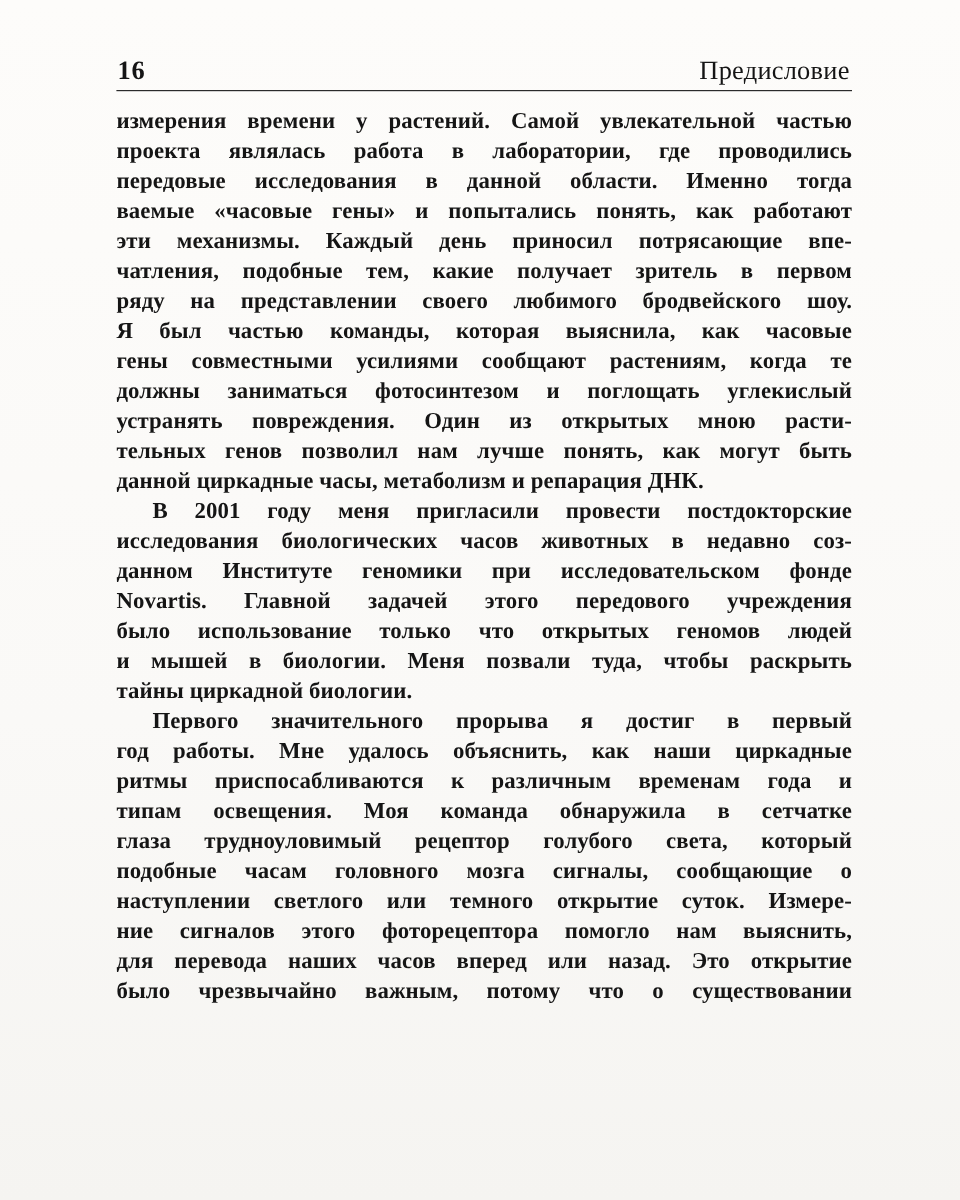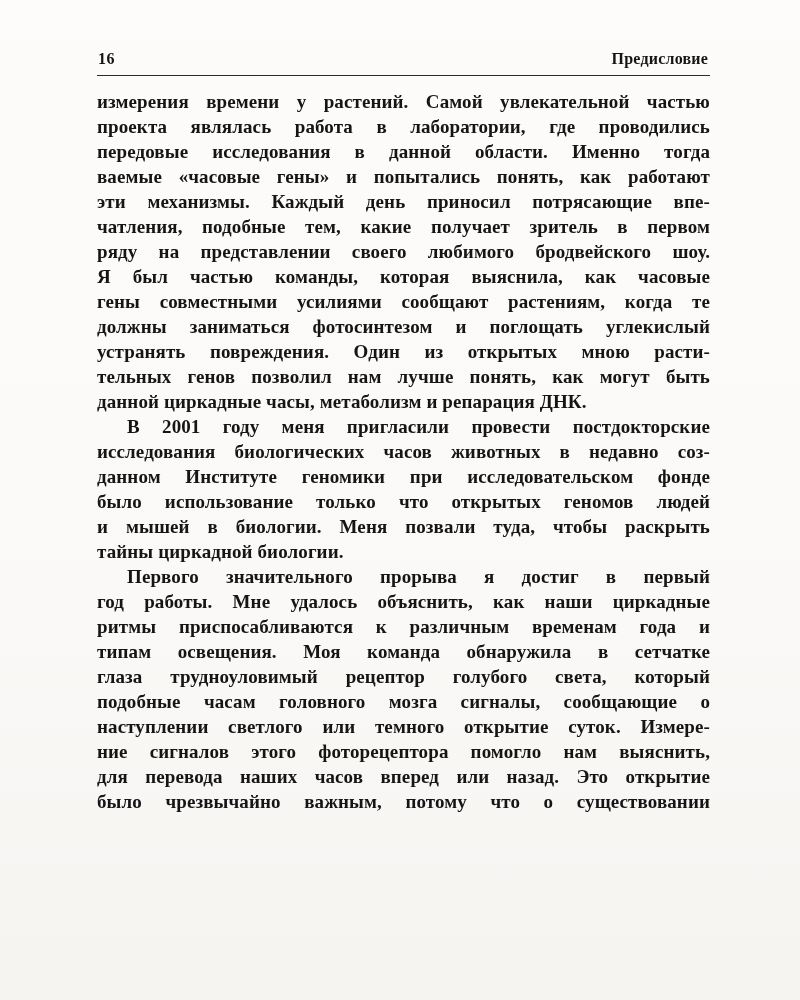--- a/index.html
+++ b/index.html
@@ -18,31 +18,31 @@
     box-sizing: border-box;
     background: linear-gradient(180deg, #fdfcfa 0%, #faf9f7 60%, #f5f4f1 100%);
     padding: 48px 90px 0 97px;
     color: #151515;
     overflow: hidden;
   }
   .header {
     display: flex;
     justify-content: space-between;
     align-items: baseline;
-    font-size: 16px;
+    font-size: 22px;
     line-height: 22px;
     padding: 0 2px 5px 1px;
     text-align: center;
   }
   .page-number {
     font-weight: bold;
     letter-spacing: 0.5px;
   }
   .header-title {
-    font-weight: bold;
+    font-weight: normal;
     letter-spacing: 0.2px;
   }
   .rule {
     border: 0;
     border-top: 1.7px solid #2b2b2b;
     margin: 0 0 13px 0;
   }
   .body-text {
     font-size: 19px;
     line-height: 25px;
@@ -80,20 +80,21 @@
       <div class="line">ряду на представлении своего любимого бродвейского шоу.</div>
       <div class="line">Я был частью команды, которая выяснила, как часовые</div>
       <div class="line">гены совместными усилиями сообщают растениям, когда те</div>
       <div class="line">должны заниматься фотосинтезом и поглощать углекислый</div>
       <div class="line">устранять повреждения. Один из открытых мною расти-</div>
       <div class="line">тельных генов позволил нам лучше понять, как могут быть</div>
       <div class="line last">данной циркадные часы, метаболизм и репарация ДНК.</div>
       <div class="line indent">В 2001 году меня пригласили провести постдокторские</div>
       <div class="line">исследования биологических часов животных в недавно соз-</div>
       <div class="line">данном Институте геномики при исследовательском фонде</div>
+      <div class="line">Novartis. Главной задачей этого передового учреждения</div>
       <div class="line">было использование только что открытых геномов людей</div>
       <div class="line">и мышей в биологии. Меня позвали туда, чтобы раскрыть</div>
       <div class="line last">тайны циркадной биологии.</div>
       <div class="line indent">Первого значительного прорыва я достиг в первый</div>
       <div class="line">год работы. Мне удалось объяснить, как наши циркадные</div>
       <div class="line">ритмы приспосабливаются к различным временам года и</div>
       <div class="line">типам освещения. Моя команда обнаружила в сетчатке</div>
       <div class="line">глаза трудноуловимый рецептор голубого света, который</div>
       <div class="line">подобные часам головного мозга сигналы, сообщающие о</div>
       <div class="line">наступлении светлого или темного открытие суток. Измере-</div>

